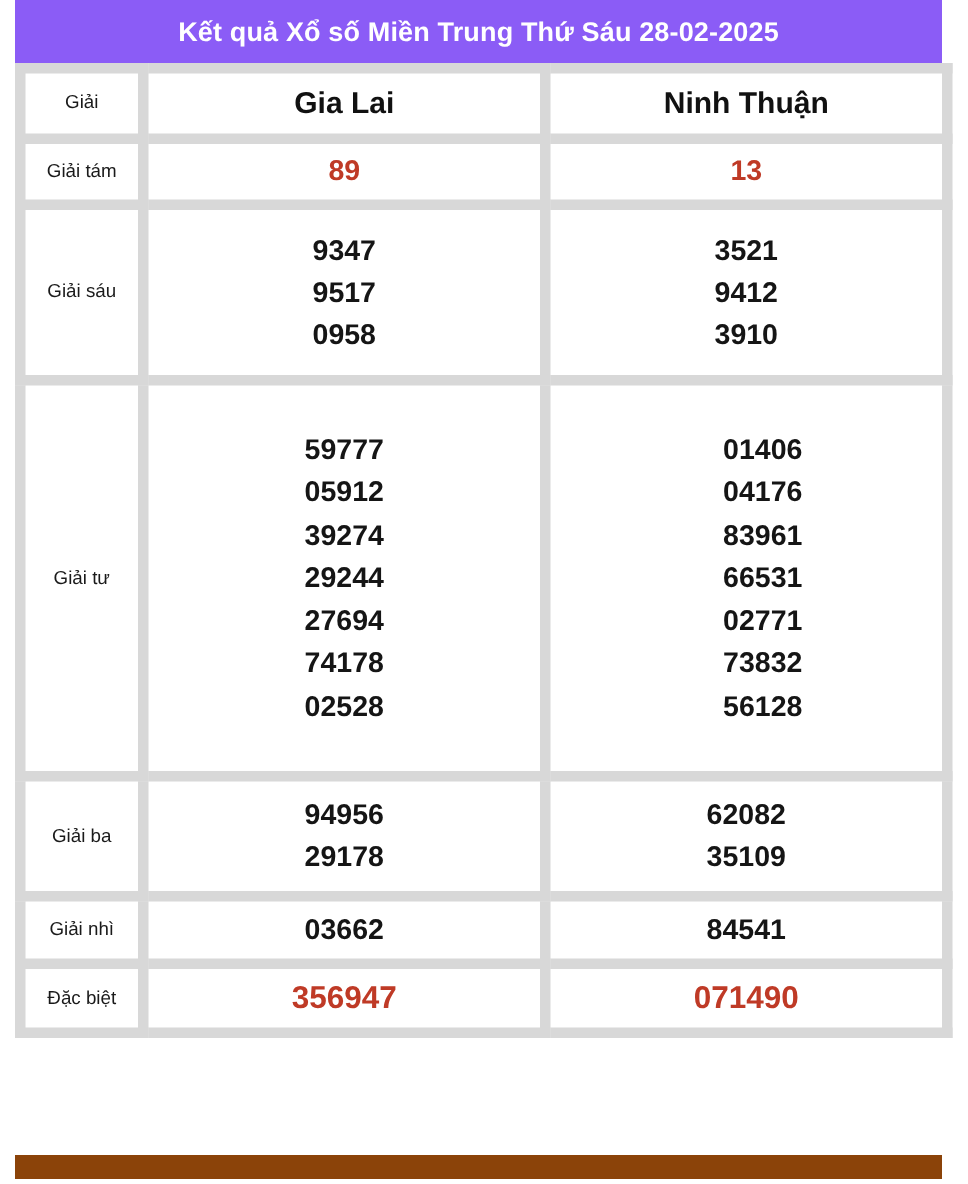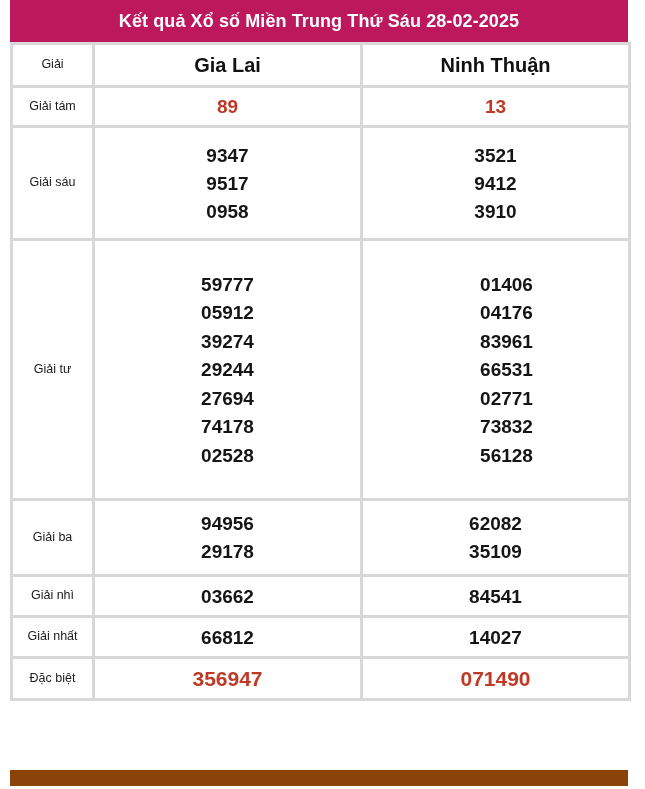--- a/index.html
+++ b/index.html
@@ -49,21 +49,21 @@
   table.lottery {
     border-collapse: collapse;
     width: 618px;
     table-layout: fixed;
     background: #ffffff;
   }
   table.lottery col.c-label  { width: 82px; }
   table.lottery col.c-prov   { width: 268px; }
 
   table.lottery td {
-    border: 3px solid #eab308;
+    border: 7px solid #eab308;
     text-align: center;
     vertical-align: middle;
     background: #ffffff;
     padding: 0;
   }
 
   
   .lbl {
     font-size: 12.5px;
     color: #1a1a1a;
@@ -124,21 +124,21 @@
     background: #8b4309;
   }
 </style>
 </head>
 <body>
 
 <div class="page">
 
   <div class="result-wrap">
 
-    <div class="title-bar" style="background: #be185d;">Kết quả Xổ số Miền Trung Thứ Sáu 28-02-2025</div>
+    <div class="title-bar" style="background: #8b5cf6;">Kết quả Xổ số Miền Trung Thứ Sáu 28-02-2025</div>
 
     <table class="lottery">
       <colgroup>
         <col class="c-label">
         <col class="c-prov">
         <col class="c-prov">
       </colgroup>
       <tbody>
 
         <tr class="row-head">
@@ -210,29 +210,20 @@
         <tr class="row-nhi">
           <td class="lbl" style="border-color: rgb(216, 216, 216);">Giải nhì</td>
           <td class="nums" style="border-color: rgb(216, 216, 216);">
               <span class="n">03662</span>
             </td>
           <td class="nums" style="border-color: rgb(216, 216, 216);">
               <span class="n">84541</span>
             </td>
         </tr>
 
-        <tr class="row-nhat">
-          <td class="lbl" style="border-color: rgb(216, 216, 216);">Giải nhất</td>
-          <td class="nums" style="border-color: rgb(216, 216, 216);">
-              <span class="n">66812</span>
-            </td>
-          <td class="nums" style="border-color: rgb(216, 216, 216);">
-              <span class="n">14027</span>
-            </td>
-        </tr>
 
         <tr class="row-db">
           <td class="lbl" style="border-color: rgb(216, 216, 216);">Đặc biệt</td>
           <td class="nums hot" style="color: rgb(191, 58, 38); border-color: rgb(216, 216, 216);">
               <span class="n">356947</span>
             </td>
           <td class="nums hot" style="color: rgb(191, 58, 38); border-color: rgb(216, 216, 216);">
               <span class="n">071490</span>
             </td>
         </tr>

